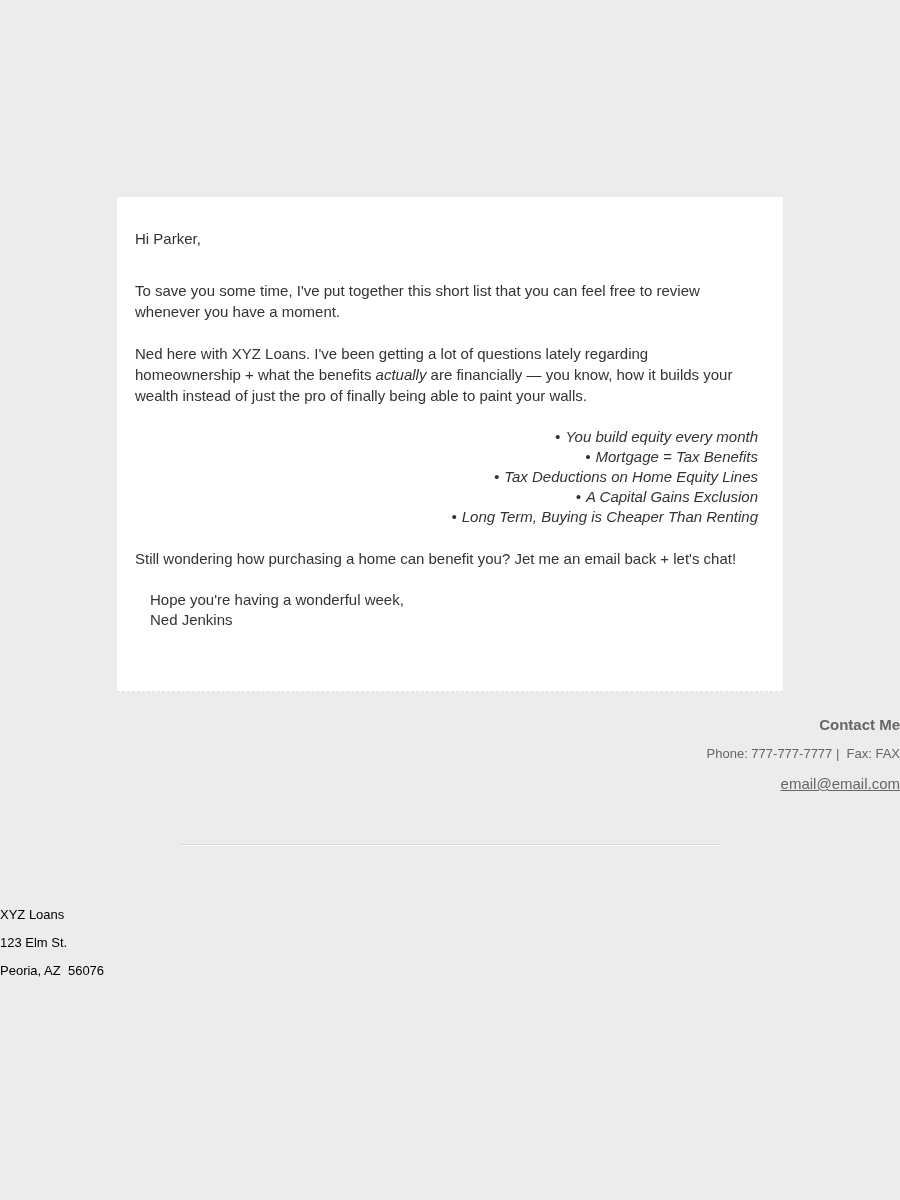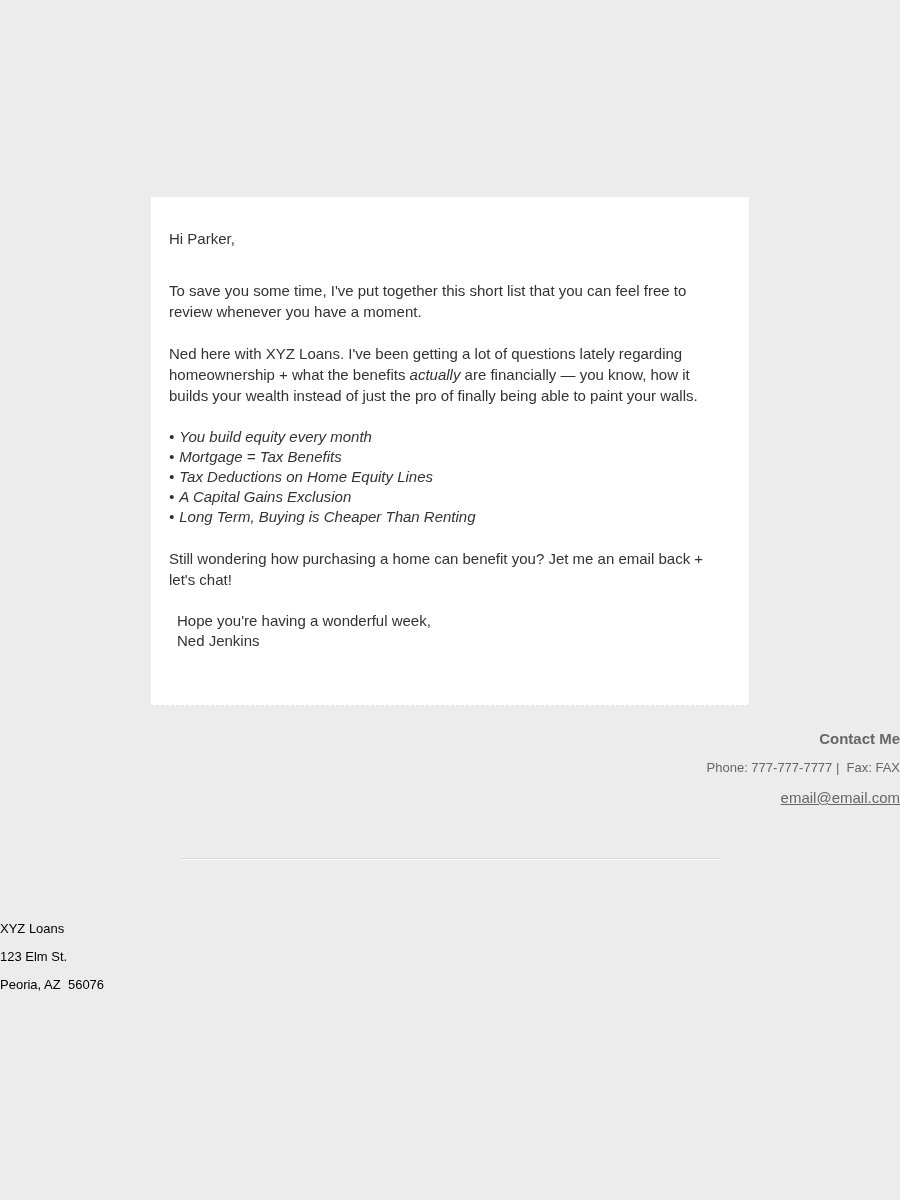--- a/index.html
+++ b/index.html
@@ -8,37 +8,37 @@
     font-family: "Liberation Sans", "DejaVu Sans", sans-serif;
   }
   .page {
     width: 900px;
     height: 1200px;
     background: #ececec;
     overflow: hidden;
     position: relative;
   }
   .email-card {
-    width: 598px;
+    width: 666px;
     margin: 197px auto 0 auto;
     background: #ffffff;
     box-sizing: border-box;
     padding: 31px 25px 46px 18px;
     border-bottom: 1px dashed #e0e0e0;
     color: #333333;
     font-size: 15px;
     line-height: 21px;
   }
   .greeting { margin: 0 0 31px 0; }
   .para { margin: 0 0 21px 0; }
   .para:last-child { margin-bottom: 0; }
   .bullet-list { margin: 0 0 21px 0; font-style: italic; }
-  .bullet-line { line-height: 20px; }
+  .bullet-line { line-height: 20px; text-align: right; }
   .bullet-glyph { margin-right: 5px; }
-  .signoff-block { margin: 8px; }
+  .signoff-block { margin: 15px; }
   .signoff-line { line-height: 20px; }
 
   .footer-contact {
     text-align: right;
     color: #666666;
     padding-top: 25px;
   }
   .contact-heading {
     font-size: 15px;
     font-weight: bold;

